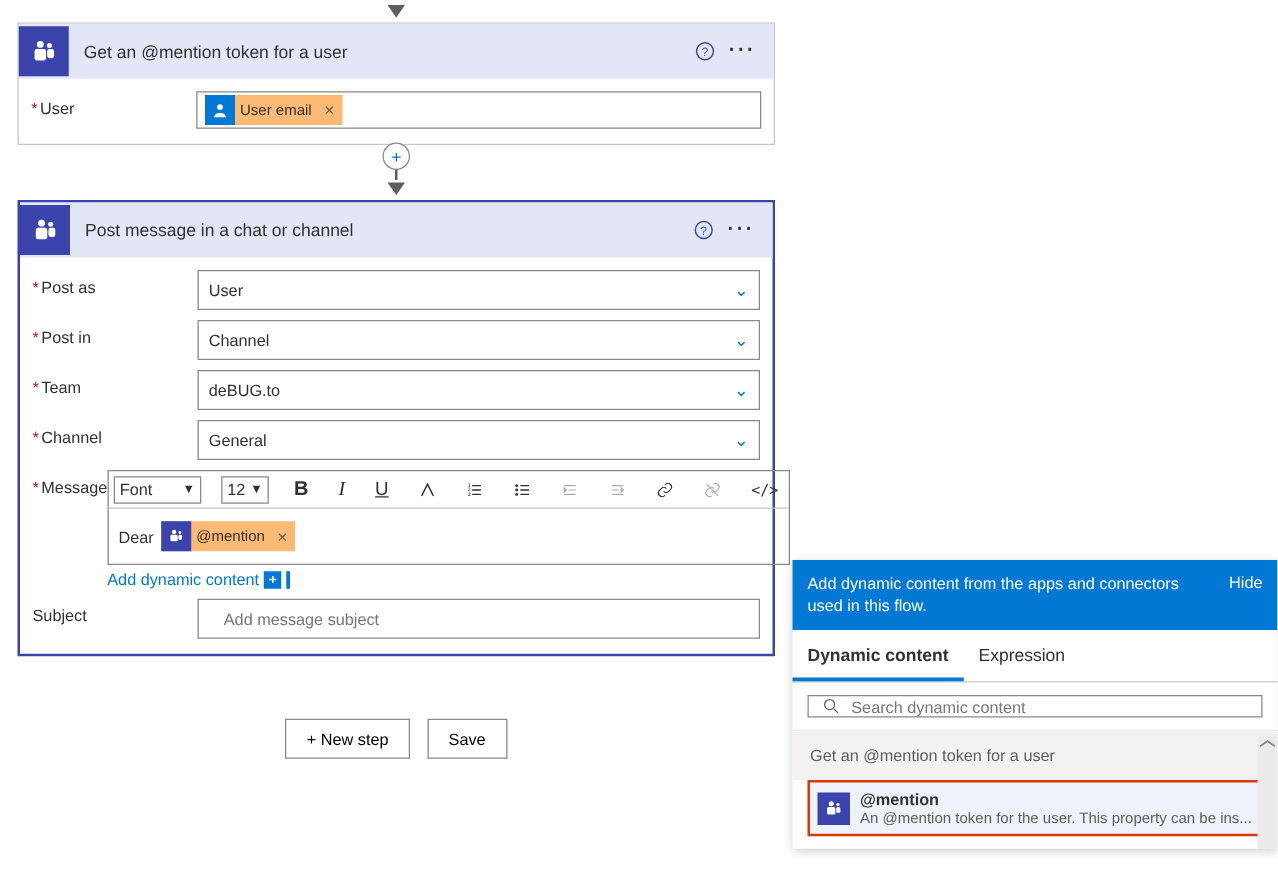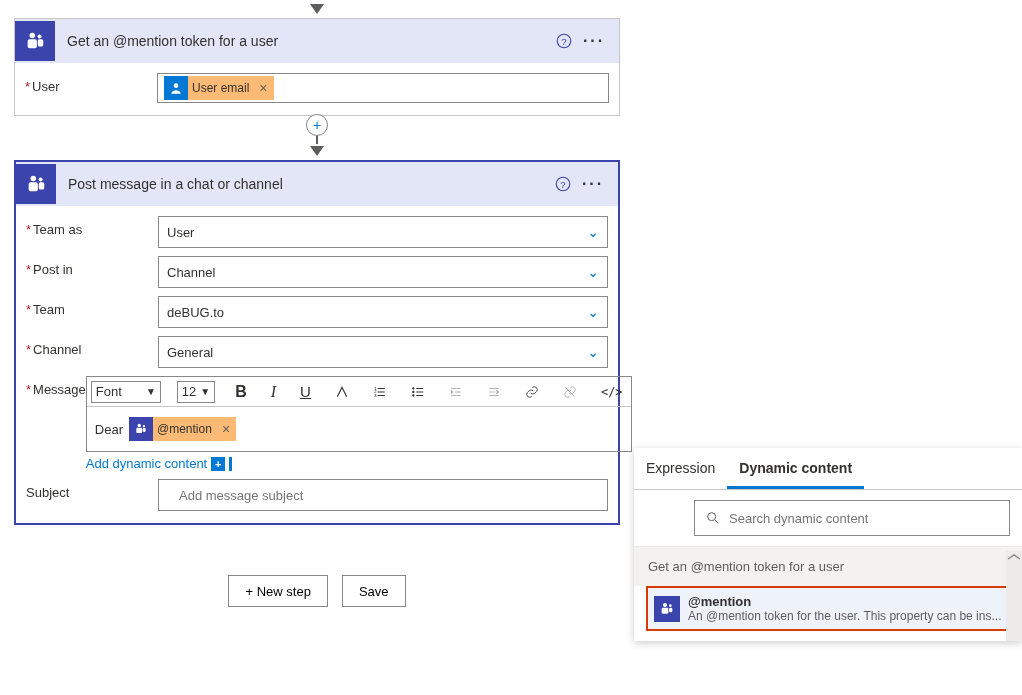--- a/index.html
+++ b/index.html
@@ -45,21 +45,21 @@
 .plus-btn { position: relative; display: flex; justify-content: center; height: 30px; align-items: center; }
 .plus-circle { position: absolute; width: 22px; height: 22px; border: 1px solid #8a8886; border-radius: 50%; background: #fff; display: flex; align-items: center; justify-content: center; color: #0078d4; font-size: 14px; top: -2px; cursor: pointer; z-index: 2; }
 .dyn-panel { position: absolute; left: 634px; top: 448px; width: 388px; background: #fff; box-shadow: 0 2px 8px rgba(0,0,0,0.2); }
 .dyn-header { background: #0078d4; color: #fff; padding: 10px 12px; display: flex; justify-content: space-between; align-items: flex-start; }
 .dyn-header .txt { font-size: 13px; max-width: 300px; line-height: 1.4; }
 .dyn-header .hide { font-size: 13px; cursor: pointer; }
 .dyn-tabs { display: flex; border-bottom: 1px solid #c8c6c4; }
 .dyn-tab { padding: 12px 12px 10px 12px; font-size: 14px; cursor: pointer; color: #323130; }
 .dyn-tab.active { font-weight: 600; border-bottom: 3px solid #0078d4; }
 .dyn-search-wrap { padding: 10px 12px; border-bottom: 1px solid #edebe9;}
-.dyn-search { border: 1px solid #8a8886; height: 36px; display: flex; align-items: center; padding: 0 10px; gap: 8px; margin-left: 48px; }
+.dyn-search { border: 1px solid #8a8886; height: 18px; display: flex; align-items: center; padding: 0 10px; gap: 8px; }
 .dyn-search svg { width: 16px; height: 16px; }
 .dyn-section { padding: 12px 14px; color: #605e5c; font-size: 13px; background:#f3f2f1;}
 .dyn-item { border: 2px solid #d83b01; margin: 0 12px 10px 12px; display: flex; align-items: center; padding: 6px; gap: 8px; background: #eef2fb; cursor: pointer; }
 .dyn-item-icon { width: 26px; height: 26px; background: #3b44ac; display: flex; align-items: center; justify-content: center; }
 .dyn-item-txt .t { font-size: 13px; font-weight: 600; }
 .dyn-item-txt .d { font-size: 12px; color: #605e5c; }
 .placeholder { color: #767676; }
 .help-svg{width:18px;height:18px;}
 .scrollbar-fake{position:absolute; right:0; bottom:0; width:16px; height:90px; background:#edebe9; display:flex; align-items:flex-start; justify-content:center; padding-top:2px;}
 .scrollbar-fake .thumb{width:16px;height:8px;}
@@ -135,21 +135,21 @@
       <div class="help-icon">
         <svg class="help-svg" viewBox="0 0 24 24">
             <circle cx="12" cy="12" r="9" fill="none" stroke="#3b44ac" stroke-width="1.5"></circle>
             <text x="12" y="17" text-anchor="middle" font-size="13" fill="#3b44ac">?</text>
           </svg>
       </div>
       <div class="more-icon">···</div>
     </div>
     <div class="card-body">
       <div class="field-row">
-        <div class="field-label required">Team as</div>
+        <div class="field-label required">Post as</div>
         <div class="field-control">
           <div class="select-box">
             <span class="val">User</span>
             <span class="chevron">⌄</span>
           </div>
         </div>
       </div>
       <div class="field-row">
         <div class="field-label required">Post in</div>
         <div class="field-control">
@@ -273,23 +273,27 @@
     </div>
   </div>
 
   <div class="footer-btns">
     <button class="btn">+ New step</button>
     <button class="btn">Save</button>
   </div>
 </div>
 
 <div class="dyn-panel">
+  <div class="dyn-header">
+    <div class="txt">Add dynamic content from the apps and connectors used in this flow.</div>
+    <div class="hide">Hide</div>
+  </div>
   <div class="dyn-tabs">
+    <div class="dyn-tab active">Dynamic content</div>
     <div class="dyn-tab">Expression</div>
-    <div class="dyn-tab active">Dynamic content</div>
   </div>
   <div class="dyn-search-wrap">
     <div class="dyn-search">
       <svg viewBox="0 0 24 24">
           <circle cx="10" cy="10" r="6" fill="none" stroke="#605e5c" stroke-width="1.5"></circle>
           <path d="M15 15l5 5" stroke="#605e5c" stroke-width="1.5"></path>
         </svg>
       <span class="placeholder">Search dynamic content</span>
     </div>
   </div>

